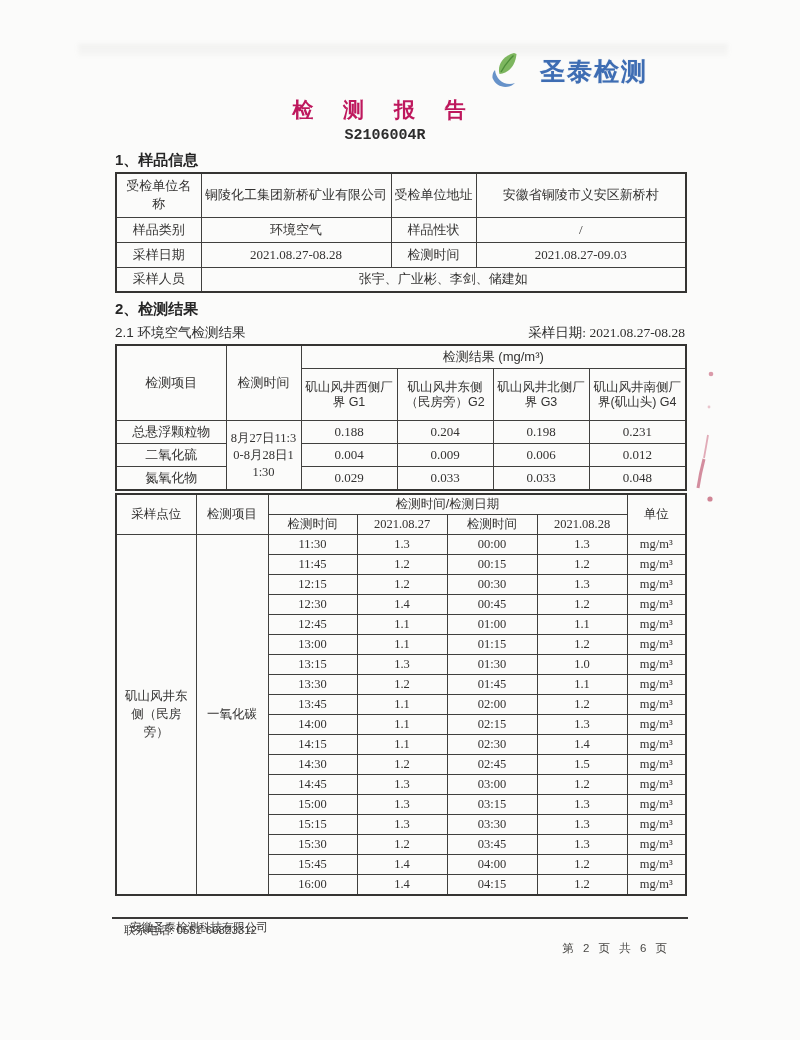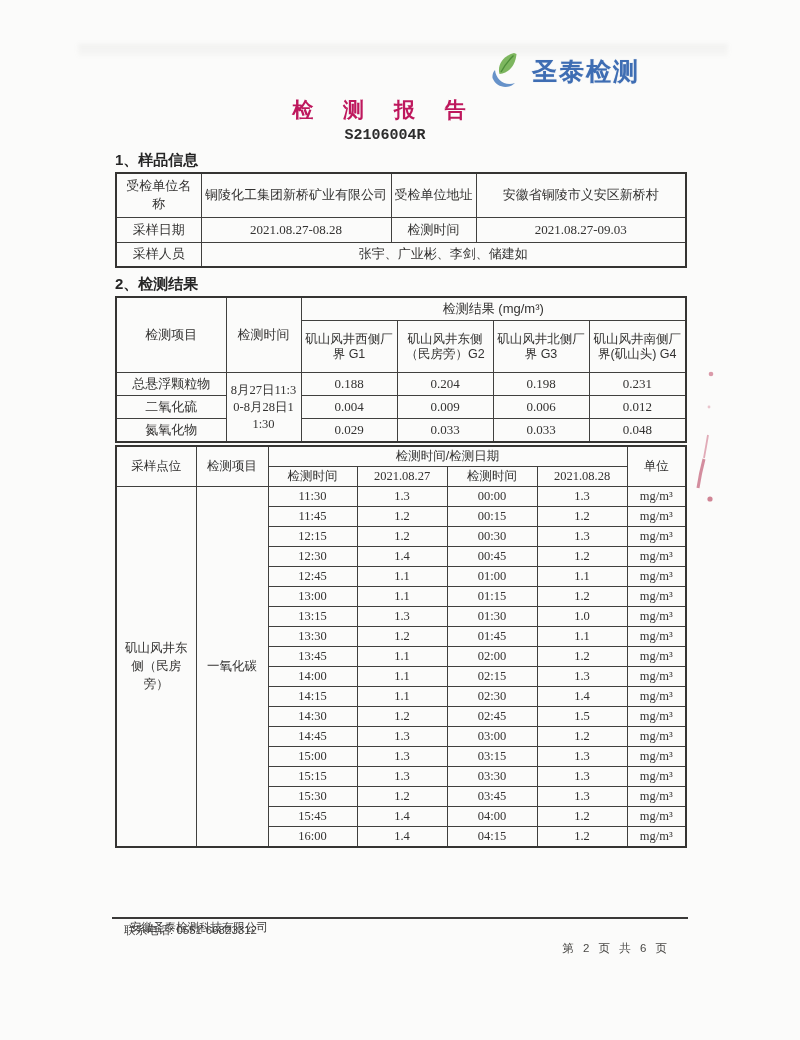--- a/index.html
+++ b/index.html
@@ -11,21 +11,21 @@
     color: #333231;
     overflow: hidden;
   }
   .scan-smudge {
     position: absolute; left: 78px; top: 44px; width: 650px; height: 12px;
     background: linear-gradient(180deg, rgba(120,120,115,0.07), rgba(120,120,115,0.03));
     filter: blur(2px);
   }
   .logo {
     position: absolute; top: 50px; left: 488px;
-    display: flex; align-items: center; gap: 4px;
+    display: flex; align-items: center; gap: 12px;
   }
   .logo-text {
     font-size: 25px; font-weight: bold; color: #3e6db3; letter-spacing: 2px;
     text-shadow: 0 0 1px rgba(62,109,179,0.4);
   }
   .doc-title {
     position: absolute; top: 96px; left: 0; width: 770px;
     text-align: center; font-size: 21px; font-weight: bold;
     letter-spacing: 12px; color: #be185d;
   }
@@ -104,34 +104,44 @@
         <col style="width:210px">
       </colgroup>
     <tbody>
       <tr>
         <td>受检单位名称</td>
         <td>铜陵化工集团新桥矿业有限公司</td>
         <td>受检单位地址</td>
         <td>安徽省铜陵市义安区新桥村</td>
       </tr>
       <tr>
+        <td>样品类别</td>
+        <td>环境空气</td>
+        <td>样品性状</td>
+        <td class="num">/</td>
+      </tr>
+      <tr>
         <td>采样日期</td>
         <td class="num">2021.08.27-08.28</td>
         <td>检测时间</td>
         <td class="num">2021.08.27-09.03</td>
       </tr>
       <tr>
         <td>采样人员</td>
         <td colspan="3">张宇、广业彬、李剑、储建如</td>
       </tr>
     </tbody>
   </table>
 
   <div class="sec-heading" style="margin-top:6px;">2、检测结果</div>
 
+  <div class="sub-row">
+    <span class="sub-heading">2.1 环境空气检测结果</span>
+    <span class="sampling-date">采样日期: 2021.08.27-08.28</span>
+  </div>
 
   <table id="t21">
     <colgroup>
         <col style="width:110px">
         <col style="width:75px">
         <col style="width:96px">
         <col style="width:96px">
         <col style="width:96px">
         <col style="width:97px">
       </colgroup>

